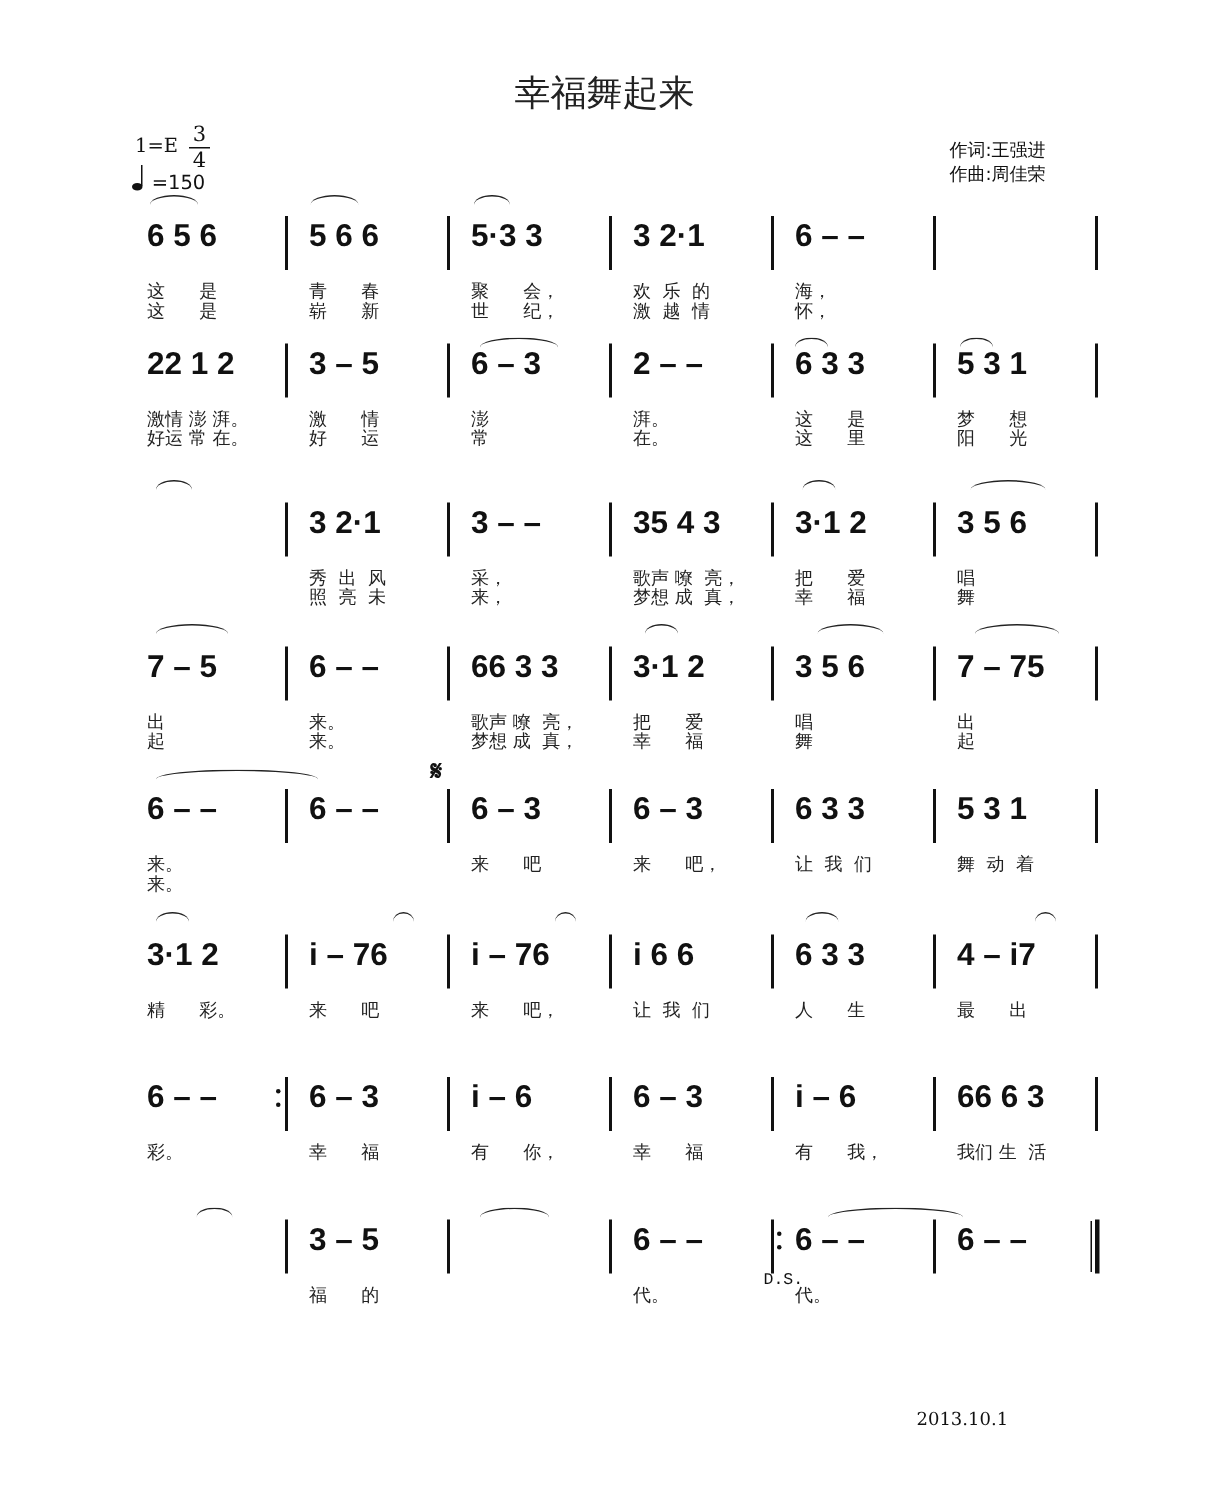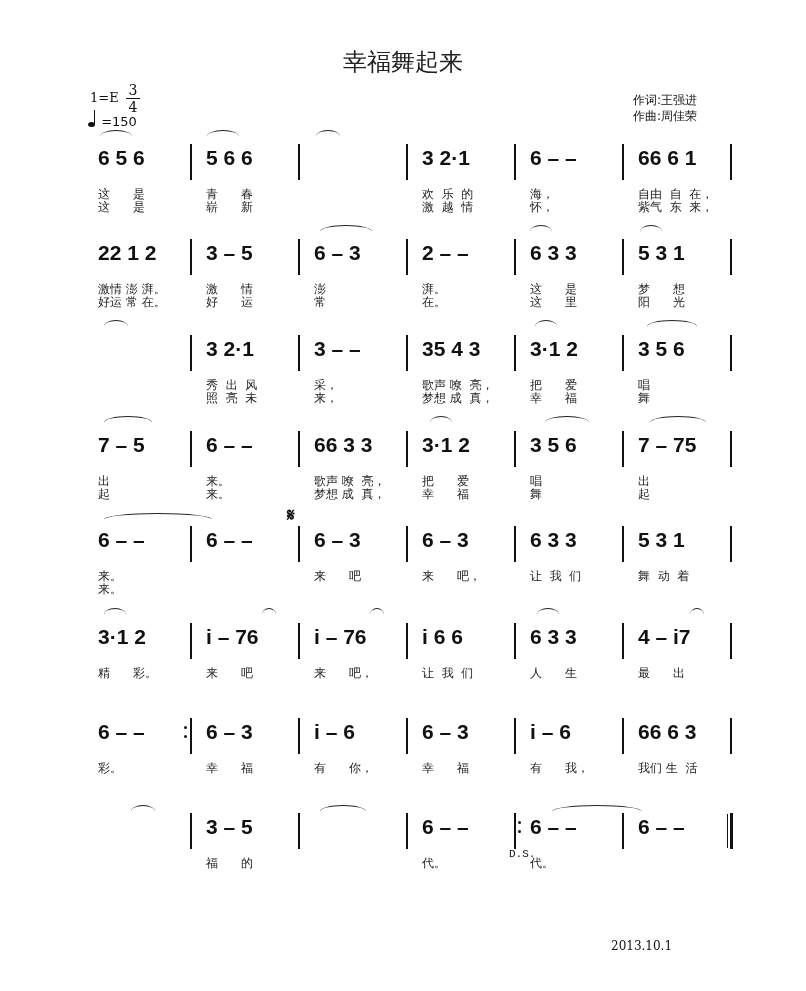--- a/index.html
+++ b/index.html
@@ -55,43 +55,43 @@
       <div class="measure" style="left: 0px; width: 108px;">
         <div class="notes">6 5 6</div>
         <div class="lyr lyr1">这      是</div>
         <div class="lyr lyr2">这      是</div>
       </div>
       <div class="measure" style="left: 108px; width: 108px;">
         <div class="notes">5 6 6</div>
         <div class="lyr lyr1">青      春</div>
         <div class="lyr lyr2">崭      新</div>
       </div>
+      <div class="measure" style="left: 216px; width: 108px;">
+        <div class="notes">5·3 3</div>
+        <div class="lyr lyr1">聚      会，</div>
+        <div class="lyr lyr2">世      纪，</div>
+      </div>
       <div class="measure" style="left: 324px; width: 108px;">
         <div class="notes">3 2·1</div>
         <div class="lyr lyr1">欢  乐  的</div>
         <div class="lyr lyr2">激  越  情</div>
       </div>
       <div class="measure" style="left: 432px; width: 108px;">
         <div class="notes">6 – –</div>
         <div class="lyr lyr1">海，</div>
         <div class="lyr lyr2">怀，</div>
       </div>
-      <div class="measure" style="left: 540px; width: 108px;">
-        <div class="notes">66 6 1</div>
-        <div class="lyr lyr1">自由  自  在，</div>
-        <div class="lyr lyr2">紫气  东  来，</div>
-      </div>
-      <div class="barline" style="left: 102px;"></div>
-      <div class="barline" style="left: 210px;"></div>
-      <div class="barline" style="left: 318px;"></div>
-      <div class="barline" style="left: 426px;"></div>
-      <div class="barline" style="left: 534px;"></div>
-      <div class="barline" style="left: 642px;"></div>
-    </div>
-    <div class="system" style="top: 233px;">
+      <div class="barline" style="left: 102px;"></div>
+      <div class="barline" style="left: 210px;"></div>
+      <div class="barline" style="left: 318px;"></div>
+      <div class="barline" style="left: 426px;"></div>
+      <div class="barline" style="left: 534px;"></div>
+      <div class="barline" style="left: 642px;"></div>
+    </div>
+    <div class="system" style="top: 223px;">
       <div class="measure" style="left: 0px; width: 108px;">
         <div class="notes">22 1 2</div>
         <div class="lyr lyr1">激情 澎 湃。</div>
         <div class="lyr lyr2">好运 常 在。</div>
       </div>
       <div class="measure" style="left: 108px; width: 108px;">
         <div class="notes">3 – 5</div>
         <div class="lyr lyr1">激      情</div>
         <div class="lyr lyr2">好      运</div>
       </div>

